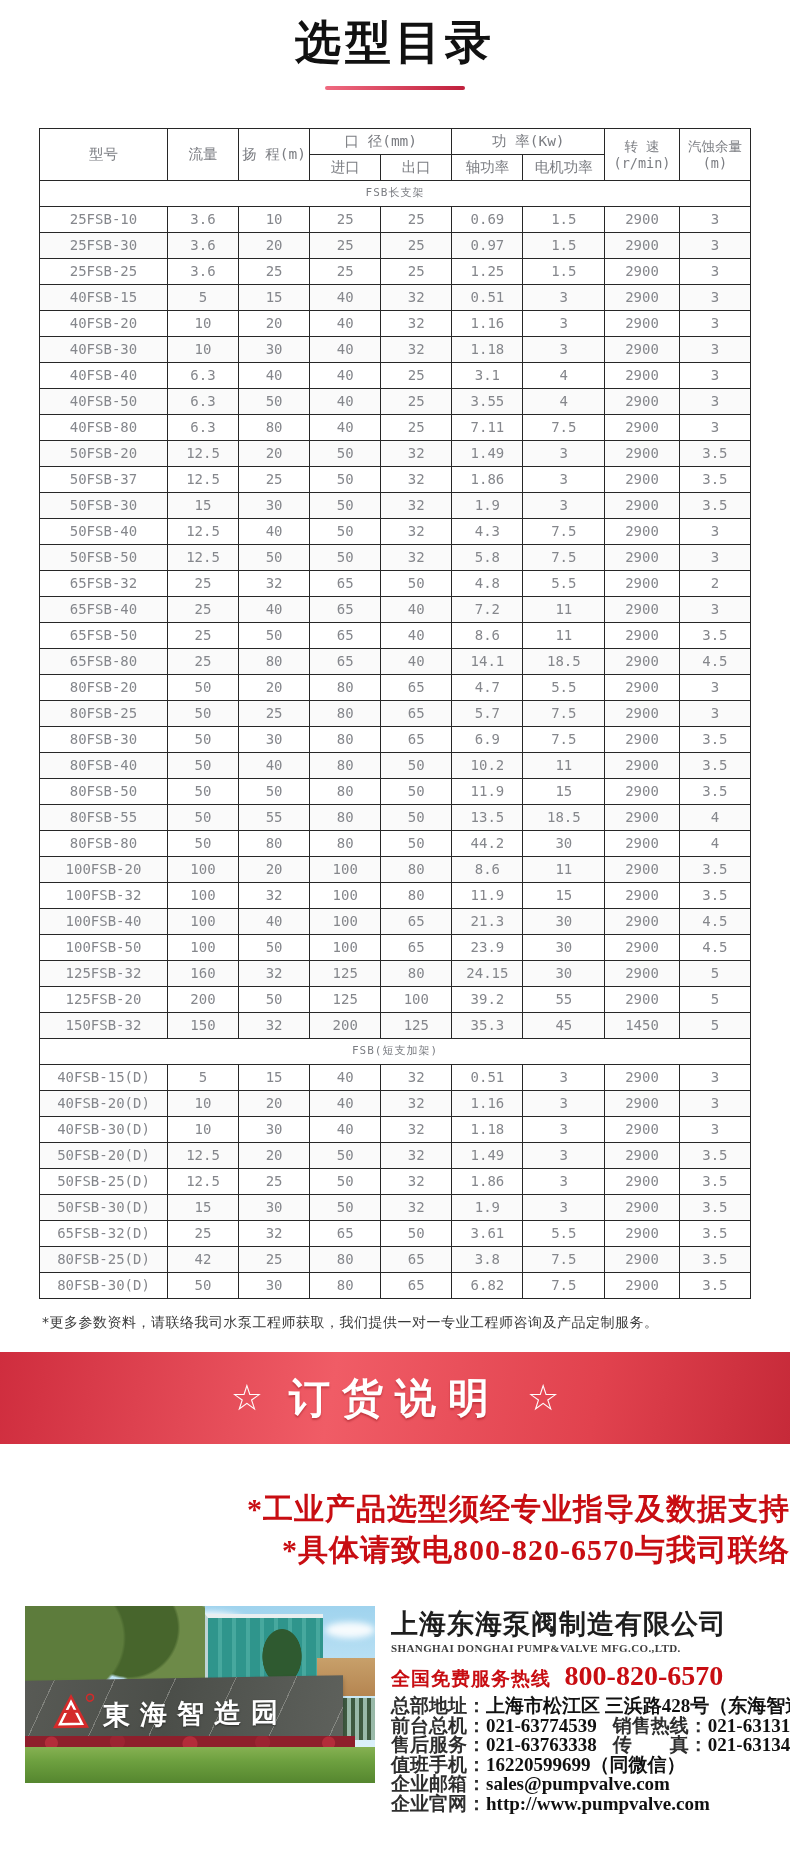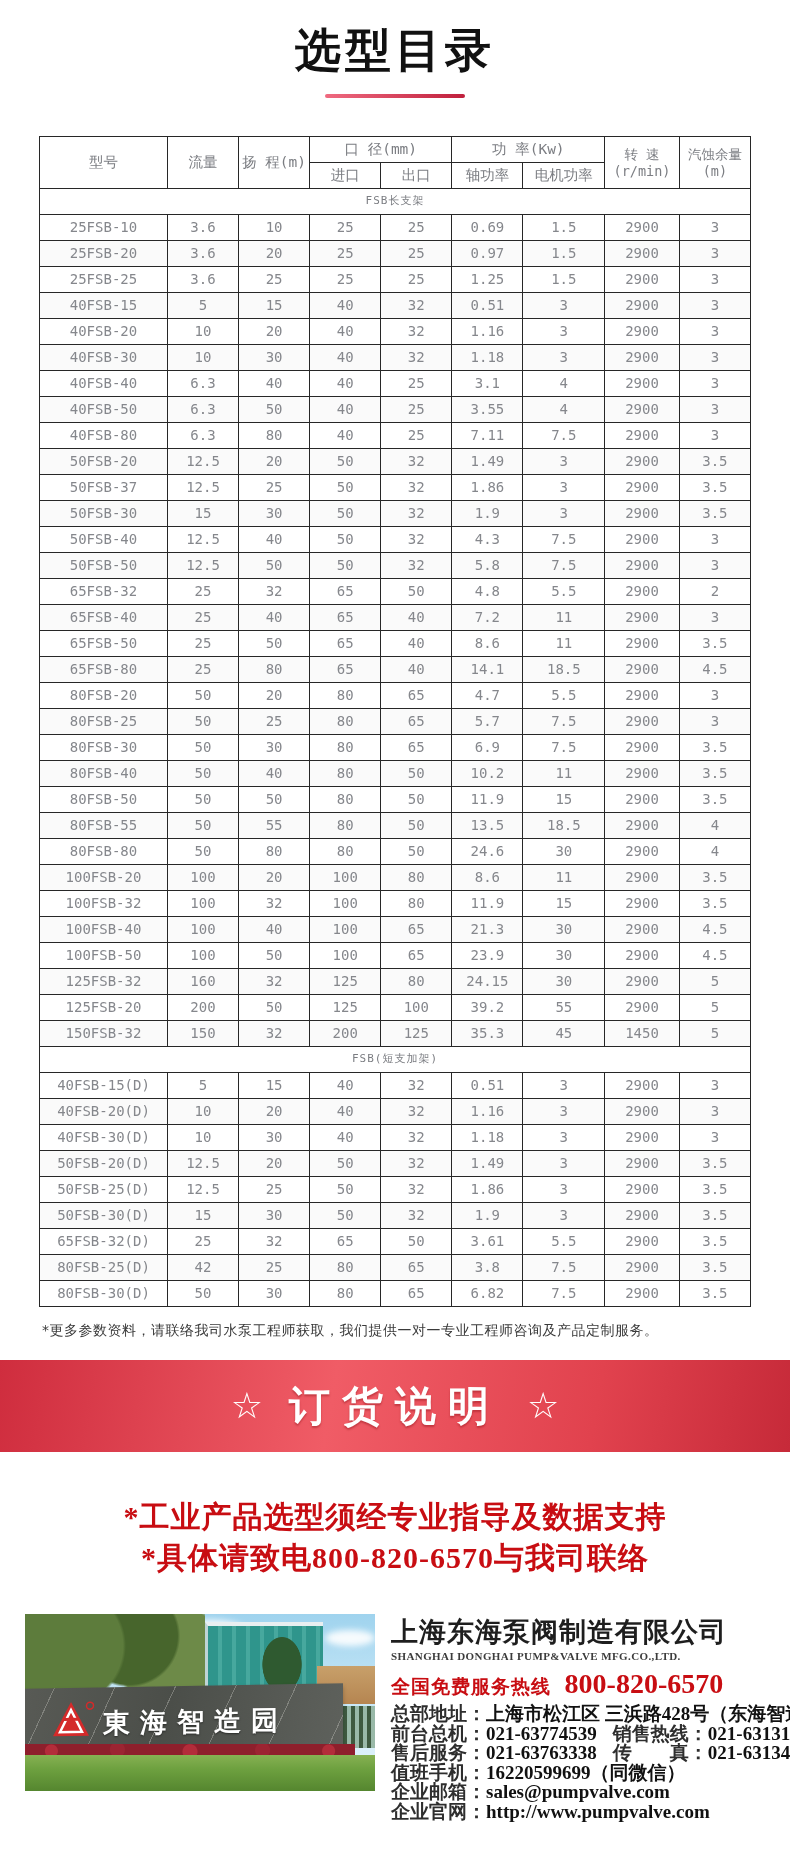--- a/index.html
+++ b/index.html
@@ -1,16 +1,16 @@
 <!DOCTYPE html>
 <html><head>
 <meta charset="utf-8">
 <style>
   html,body{margin:0;padding:0;background:#fff;}
-  .page{position:relative;width:790px;height:1848px;margin:8px auto;background:#fff;overflow:hidden;
+  .page{position:relative;width:790px;height:1848px;margin:0 auto;background:#fff;overflow:hidden;
         font-family:"DejaVu Sans","Liberation Sans",sans-serif;border-radius:32px;}
 
   
   .title-wrap{padding-top:12px;text-align:center;}
   .page-title{margin:0;font-size:46px;font-weight:bold;color:#111;letter-spacing:4px;}
   .title-divider{width:140px;height:4px;margin:12px auto 0;border-radius:2px;
         background:linear-gradient(90deg,#ef6a80,#c01f3c);}
 
   
   table.spec{border-collapse:collapse;width:712px;margin:38px auto 0;table-layout:fixed;
@@ -26,21 +26,21 @@
   .footnote{margin:15px 0 0 42px;font-size:14px;color:#3a3a3a;letter-spacing:0.5px;}
 
   
   .banner{margin-top:20px;height:92px;display:flex;align-items:center;justify-content:center;gap:26px;
         background:linear-gradient(100deg,#cf2d3e 0%,#f05c66 42%,#e1424e 75%,#c62a39 100%);}
   .banner .star{color:#fff;font-size:36px;line-height:1;}
   .banner .banner-title{color:#fff;font-size:41px;font-weight:bold;letter-spacing:12px;
         text-shadow:0 2px 2px rgba(120,0,10,.35);}
 
   
-  .notice{margin-top:44px;text-align:center;font-family:"Liberation Serif","DejaVu Serif",serif;
+  .notice{margin-top:44px;text-align:right;font-family:"Liberation Serif","DejaVu Serif",serif;
         font-weight:bold;color:#c80d12;font-size:30px;line-height:41px;letter-spacing:1px;}
 
   
   .bottom{display:flex;margin:36px 25px 0 25px;gap:16px;}
 
   
   .photo{position:relative;width:350px;height:177px;flex:0 0 350px;overflow:hidden;background:#cfe9f6;}
   .sky{position:absolute;inset:0;background:linear-gradient(180deg,#9fd3ee 0%,#cdeaf8 55%,#e8f5fc 100%);}
   .cloud{position:absolute;background:#fff;border-radius:50%;filter:blur(3px);opacity:.9;}
   .building{position:absolute;left:180px;top:8px;width:115px;height:72px;
@@ -142,21 +142,21 @@
           <td>3.6</td>
           <td>10</td>
           <td>25</td>
           <td>25</td>
           <td>0.69</td>
           <td>1.5</td>
           <td>2900</td>
           <td>3</td>
         </tr>
         <tr class="zebra">
-          <td>25FSB-20</td>
+          <td>25FSB-30</td>
           <td>3.6</td>
           <td>20</td>
           <td>25</td>
           <td>25</td>
           <td>0.97</td>
           <td>1.5</td>
           <td>2900</td>
           <td>3</td>
         </tr>
         <tr>
@@ -400,21 +400,21 @@
           <td>18.5</td>
           <td>2900</td>
           <td>4</td>
         </tr>
         <tr>
           <td>80FSB-80</td>
           <td>50</td>
           <td>80</td>
           <td>80</td>
           <td>50</td>
-          <td>24.6</td>
+          <td>44.2</td>
           <td>30</td>
           <td>2900</td>
           <td>4</td>
         </tr>
         <tr class="zebra">
           <td>100FSB-20</td>
           <td>100</td>
           <td>20</td>
           <td>100</td>
           <td>80</td>

